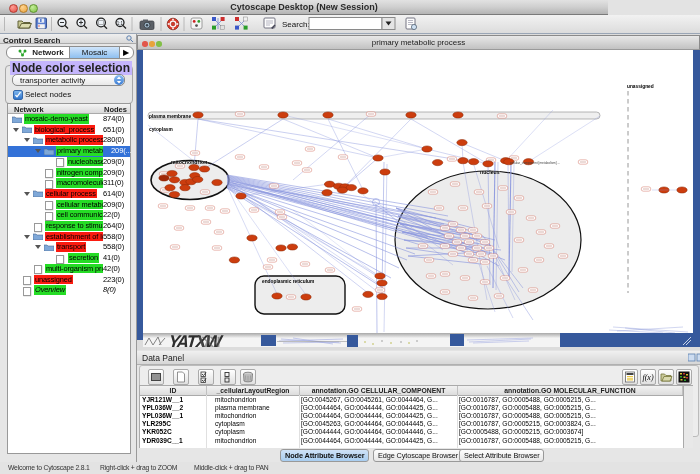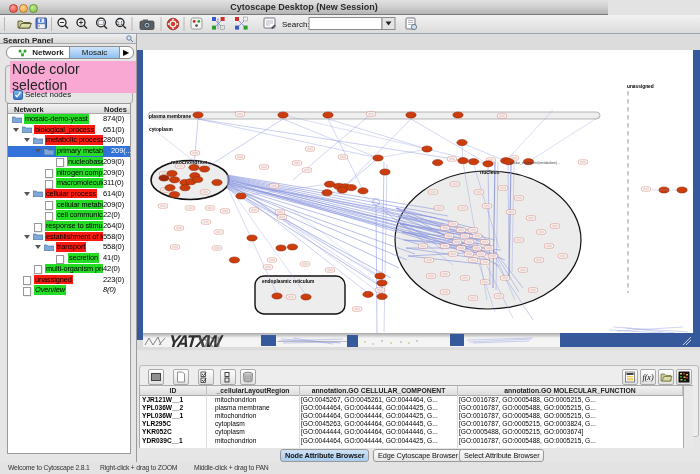--- a/index.html
+++ b/index.html
@@ -15,21 +15,21 @@
   
   #cpanel{left:0;top:34px;width:136px;height:428px;background:#e6e6e6;border-right:1px solid #9a9a9a;}
   #cphead{left:0;top:0;width:136px;height:8px;border-bottom:1px solid #aaa;background:linear-gradient(#efefef,#d8d8d8);height:8.5px}
   #cptitle{left:3px;top:1.5px;font-size:8px;font-weight:bold;color:#222;}
   
   #tabs{left:6px;top:12px;width:126px;height:11px;background:#fff;border:1px solid #8e8e8e;border-radius:6px;font-size:8px;}
   #tabs .seg{position:absolute;top:0;height:11px;line-height:11px;text-align:center;}
   #mosaicseg{background:linear-gradient(#cfe5fb,#8fc0f0);border-left:1px solid #8e8e8e;border-right:1px solid #8e8e8e;}
   
   #grpbox{left:5px;top:31px;width:126px;height:37px;border:1px solid #a8a8a8;border-radius:4px;}
-  #grplabel{left:10px;top:26.5px;background:#f9a8d4;padding:0 2px;font-size:14px;font-weight:normal;color:#222;}
+  #grplabel{left:10px;top:26.5px;background:#c4b5fd;padding:0 2px;font-size:12px;font-weight:bold;color:#222;}
   #dropdown{left:12px;top:40px;width:111px;height:10px;background:linear-gradient(#ffffff,#e9e9e9);border:1px solid #8a8a8a;border-radius:5px;font-size:8px;color:#111;}
   #ddcap{left:101px;top:0px;width:10px;height:10px;border-radius:5px;background:linear-gradient(#8ec0f2,#3a7ad2);}
   #checkbox{left:13px;top:56px;width:8px;height:8px;border-radius:2px;background:linear-gradient(#7db6ee,#2f74cc);border:1px solid #3568aa;}
   #cklabel{left:25px;top:55.5px;font-size:8px;color:#111;}
   
   #treepanel{left:7px;top:69px;width:122px;height:349px;background:#fff;border:1px solid #999;}
   #treehead{left:0;top:0;width:122px;height:9px;background:linear-gradient(#f4f4f4,#d9d9d9);border-bottom:1px solid #aaa;font-size:7.5px;font-weight:bold;color:#222;}
   .trow{position:absolute;left:0;width:122px;height:10.7px;font-size:7.4px;line-height:10.7px;color:#000;white-space:nowrap;letter-spacing:-0.1px;}
   .hl{display:inline-block;height:9.5px;line-height:9.5px;padding:0 1px;}
   .g{background:#25dc25;}
@@ -170,38 +170,47 @@
     <g transform="translate(406,3)">
         <rect width="9" height="11" rx="1" fill="#fcfcfc" stroke="#667" stroke-width="0.9"></rect>
         <path d="M2 2.5 L7 2.5 M2 4.5 L7 4.5 M2 6.5 L7 6.5" stroke="#99a" stroke-width="0.7"></path>
         <circle cx="8" cy="9" r="2.6" fill="#cfe0f2" stroke="#456" stroke-width="0.7"></circle>
       </g>
   </svg>
 </div>
 
 <div class="abs" id="cpanel">
   <div class="abs" id="cphead"></div>
-  <div class="abs" id="cptitle">Search Panel</div>
+  <div class="abs" id="cptitle">Control Search</div>
   <svg class="abs" style="left:126px;top:1px" width="8" height="7">
       <circle cx="3" cy="3" r="2.2" fill="none" stroke="#5b7fae" stroke-width="1"></circle>
       <line x1="4.6" y1="4.6" x2="7" y2="7" stroke="#5b7fae" stroke-width="1"></line>
     </svg>
   <div class="abs" id="tabs">
     <svg class="abs" style="left:11px;top:2px" width="9" height="8">
         <circle cx="2" cy="2" r="1.5" fill="#2aa52a"></circle>
         <circle cx="7" cy="2" r="1.5" fill="#2aa52a"></circle>
         <circle cx="4.5" cy="6" r="1.5" fill="#2aa52a"></circle>
         <path d="M2 2 L4.5 6 L7 2" stroke="#2aa52a" stroke-width="0.8" fill="none"></path>
       </svg>
     <div class="seg" style="left:20px;width:42px;font-weight:bold;color:#222;">Network</div>
     <div class="seg" id="mosaicseg" style="left:62px;width:49px;font-weight:normal;color:#111;">Mosaic</div>
     <div class="seg" style="left:112px;width:14px;">▶</div>
   </div>
   <div class="abs" id="grpbox"></div>
   <div class="abs" id="grplabel">Node color selection</div>
+  <div class="abs" id="dropdown">
+    <span style="position:absolute;left:7px;top:0.5px;line-height:10px;">transporter activity</span>
+    <div class="abs" id="ddcap">
+      <svg width="10" height="10">
+          <path d="M5 1.5 L7.2 4 L2.8 4 Z" fill="#fff"></path>
+          <path d="M5 8.5 L7.2 6 L2.8 6 Z" fill="#fff"></path>
+        </svg>
+    </div>
+  </div>
   <div class="abs" id="checkbox">
       <svg width="8" height="8" style="display:block">
         <path d="M1.5 4 L3 5.8 L6.5 1.2" stroke="#fff" stroke-width="1.3" fill="none"></path>
       </svg>
     </div>
   <div class="abs" id="cklabel">Select nodes</div>
   <div class="abs" id="treepanel">
     <div class="abs" id="treehead">
         <span style="position:absolute;left:6px;top:0.5px;">Network</span>
         <span style="position:absolute;left:96px;top:0.5px;">Nodes</span>
@@ -310,20 +319,26 @@
         <div class="trow" style="top:181.2px;font-style:italic;">
           <span class="leafi" style="left:15px;"></span>
           <span class="hl g" style="position:absolute;left:26px;color:#000;max-width:67px;overflow:hidden;">Overview</span>
           <span class="nval" style="">8(0)</span>
         </div>
       </div>
   </div>
 </div>
 
 <div class="abs" id="desktop">
+  <div class="abs" id="nwtitle">
+    <div class="slight" style="left:4px;background:#e2574b;"></div>
+    <div class="slight" style="left:11px;background:#e8a33c;"></div>
+    <div class="slight" style="left:18px;background:#82bf47;"></div>
+    <div class="t">primary metabolic process</div>
+  </div>
   <div class="abs" id="nwleft"></div>
   <div class="abs" id="nwright"></div>
   <div class="abs" id="canvas">
     <svg id="netsvg" width="550" height="283" viewBox="0 0 550 283">
         <rect x="5" y="62" width="452" height="7" rx="3.5" fill="#efefef" stroke="#999" stroke-width="0.7"></rect>
         <ellipse cx="47" cy="130" rx="39" ry="19.5" fill="#ededed" stroke="#111" stroke-width="1.6"></ellipse>
         <ellipse cx="345" cy="190" rx="93" ry="69" fill="#ececec" stroke="#111" stroke-width="1.2"></ellipse>
         <rect x="112" y="226" width="90" height="38" rx="9" fill="#ededed" stroke="#111" stroke-width="1.4"></rect>
         <g>
           <line x1="84" y1="125" x2="297" y2="160" stroke="#8a96de" stroke-width="0.75" opacity="0.8"></line>
@@ -859,20 +874,27 @@
           <circle cx="274" cy="8" r="0.8" fill="#999"></circle>
         </g>
  <rect x="307" y="1" width="14" height="12" fill="#36599c"></rect>
  <path d="M324 7 L390 5 M330 10 L386 8 M326 9 L388 6" stroke="#8a96de" stroke-width="0.6" opacity="0.7"></path>
  <rect x="417" y="0" width="133" height="14" fill="#36599c"></rect>
  <path d="M540 12 L548 4 M543 12 L548 7" stroke="#c8d4e8" stroke-width="1"></path>
 </svg></div>
 </div>
 
 <div class="abs" id="dpanel">
+  <div class="abs" id="dphead">
+      <div class="t">Data Panel</div>
+    <svg class="abs" style="left:551px;top:2px" width="16" height="9">
+        <rect x="0" y="1" width="7" height="7" fill="#cddcf0" stroke="#5b7fae" stroke-width="0.8"></rect>
+        <rect x="9" y="1" width="7" height="7" fill="#cddcf0" stroke="#5b7fae" stroke-width="0.8"></rect>
+      </svg>
+  </div>
   <div class="abs" id="dpbody">
     <div class="dbtn" style="left:8px;">
         <svg width="14" height="14">
           <rect x="2" y="3" width="10" height="8" fill="#444"></rect>
           <rect x="3" y="4.5" width="8" height="1" fill="#ddd"></rect>
           <rect x="3" y="6.5" width="8" height="1" fill="#ddd"></rect>
           <rect x="3" y="8.5" width="8" height="1" fill="#ddd"></rect>
         </svg>
       </div>
     <div class="dbtn" style="left:33px;">

